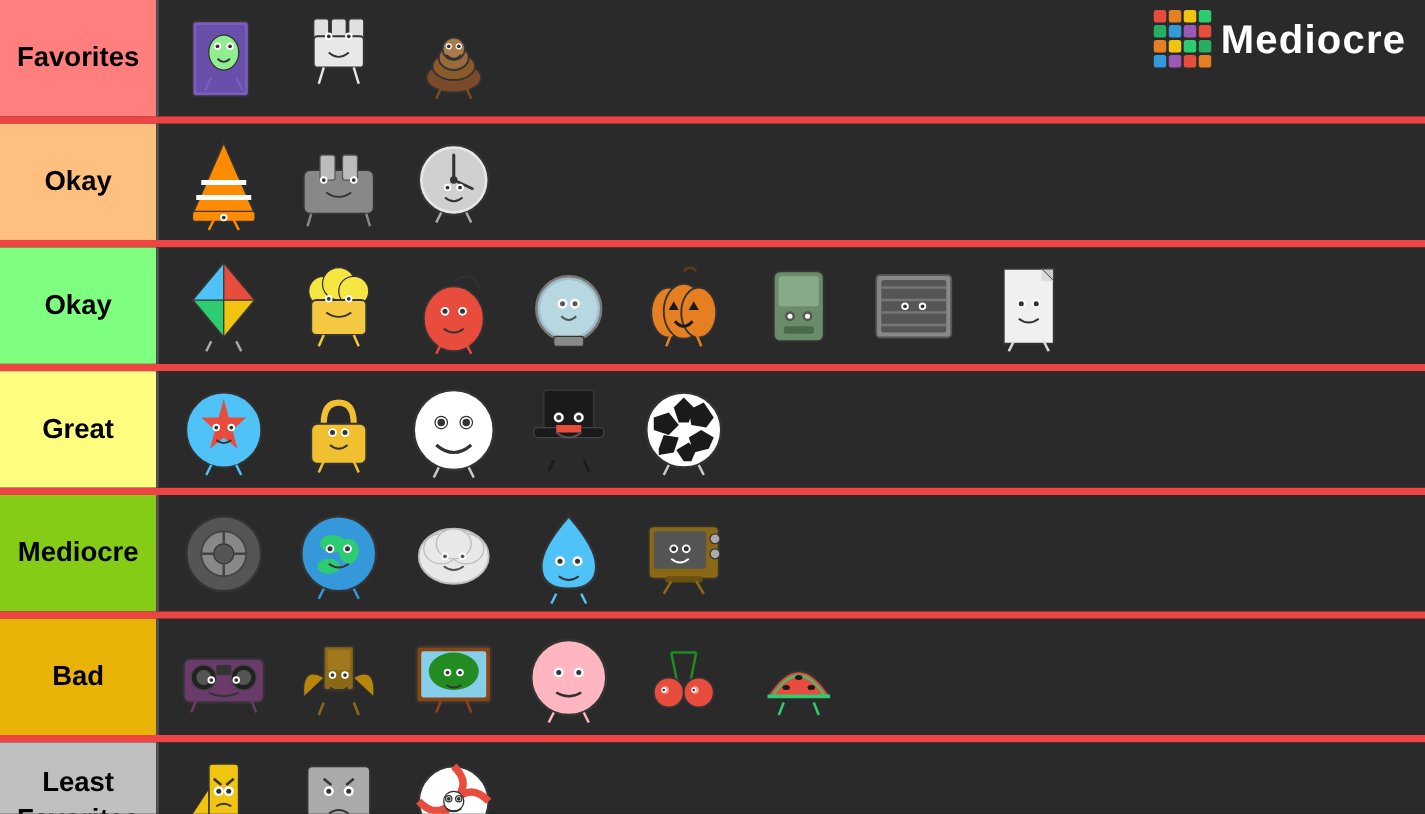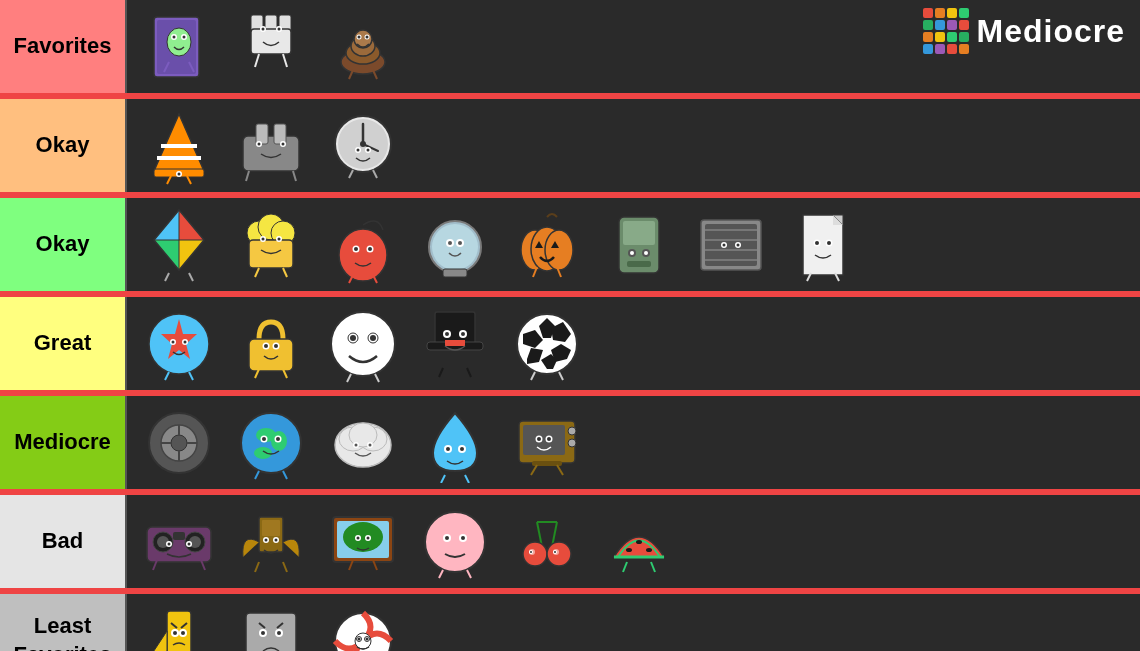--- a/index.html
+++ b/index.html
@@ -508,21 +508,21 @@
               <path d="M30 44 Q37 50 44 44" stroke="white" stroke-width="1.5" fill="none"></path>
               <rect x="25" y="58" width="30" height="5" rx="2" fill="#6a5010"></rect>
               <path d="M30 62 L24 72" stroke="#8B6914" stroke-width="2"></path>
               <path d="M50 62 L56 72" stroke="#8B6914" stroke-width="2"></path>
             </svg>
         </div>
       </div>
     </div>
 
     <div class="tier-row">
-      <div class="tier-label" style="background:#e5e5e5">Bad</div>
+      <div class="tier-label" style="background:#eab308">Bad</div>
       <div class="tier-content">
 
         <div class="tier-item">
           <svg viewBox="0 0 80 80">
               <rect x="8" y="25" width="64" height="35" rx="5" fill="#555" stroke="#333" stroke-width="1.5"></rect>
               <rect x="8" y="25" width="64" height="35" rx="5" fill="#6a3a6a" stroke="#333" stroke-width="1.5"></rect>
               <circle cx="24" cy="40" r="10" fill="#222" stroke="#444" stroke-width="1"></circle>
               <circle cx="24" cy="40" r="6" fill="#555"></circle>
               <circle cx="56" cy="40" r="10" fill="#222" stroke="#444" stroke-width="1"></circle>
               <circle cx="56" cy="40" r="6" fill="#555"></circle>

